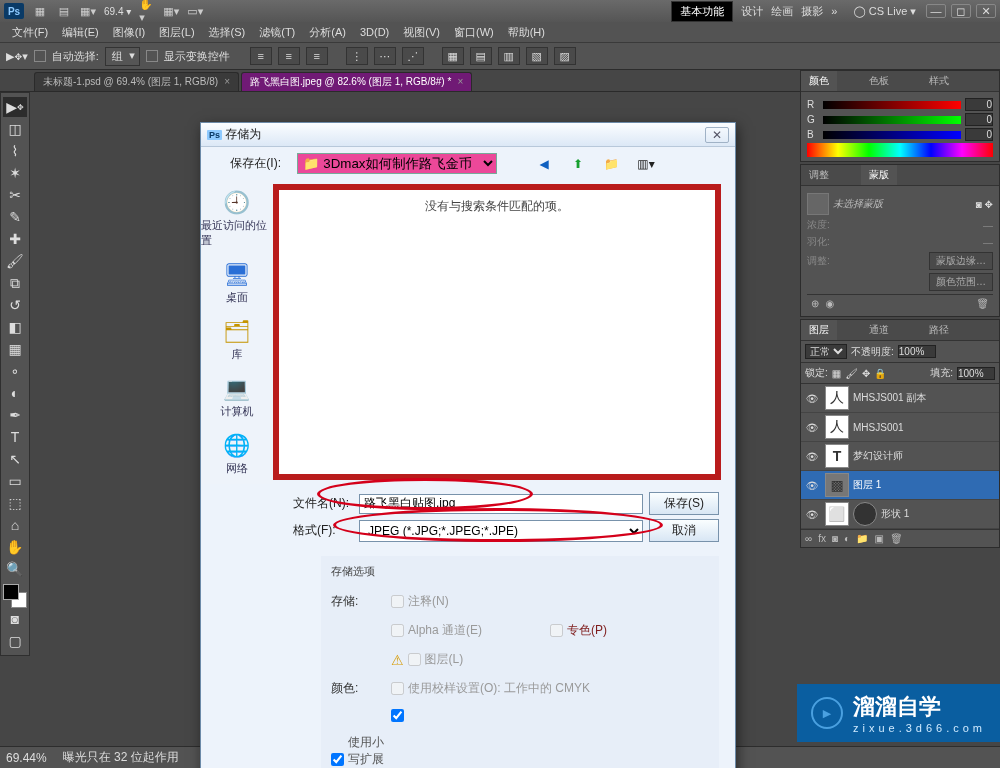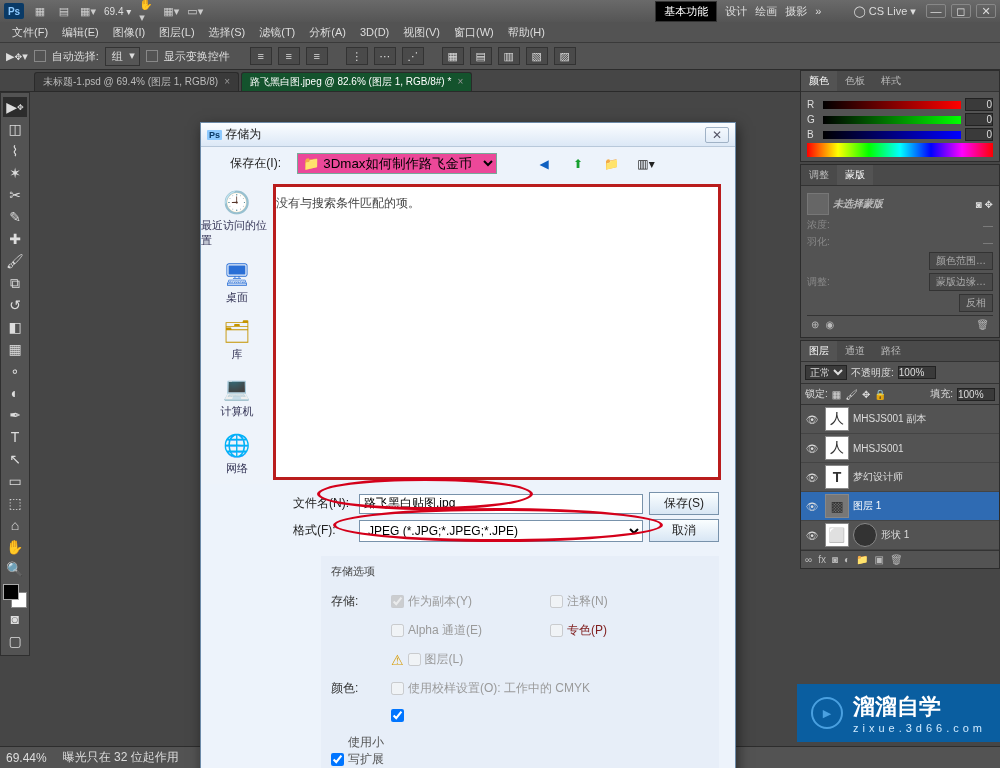--- a/index.html
+++ b/index.html
@@ -17,41 +17,41 @@
 .menubar { height: 20px; background: #535353; display: flex; align-items: center; padding: 0 6px; gap: 2px; font-size: 11px; }
 .menubar span { padding: 2px 6px; }
 
 .optbar { height: 28px; background: #535353; border-top: 1px solid #3a3a3a; border-bottom: 1px solid #2c2c2c; display: flex; align-items: center; padding: 0 6px; gap: 6px; }
 .optbar .sel { background:#555; border:1px solid #333; padding:1px 16px 1px 6px; position:relative;}
 .optbar .chk { width:12px;height:12px;border:1px solid #888;display:inline-block;}
 .optbar .ico { width:22px;height:18px;border:1px solid #333;background:#4a4a4a;display:inline-flex;align-items:center;justify-content:center;}
 
 .tabbar { height: 22px; background: #464646; border-bottom: 1px solid #2a2a2a; display:flex; align-items:flex-end; padding-left: 34px; gap:2px;}
 .doc-tab { background:#3a3a3a; border:1px solid #2a2a2a; border-bottom:none; padding:2px 8px; font-size:10px; color:#bbb; border-radius:3px 3px 0 0;}
-.doc-tab.active { background:#14532d; color:#fff;text-align:right;}
+.doc-tab.active { background:#701a75; color:#fff;text-align:right;}
 .doc-tab .x { margin-left:6px; color:#999;}
 
 
 .toolbox { position:absolute; left:0; top:92px; width:30px; background:#535353; border:1px solid #2f2f2f; padding:3px 2px; display:flex; flex-direction:column; align-items:center;}
 .toolbox .t { width:24px; height:20px; margin:1px 0; display:flex; align-items:center; justify-content:center; color:#ddd; font-size:14px; position:relative;}
 .toolbox .t.sel { background:#2c2c2c; }
 .toolbox .sw { margin-top:4px; position:relative; width:24px; height:24px;}
 .toolbox .sw .fg{position:absolute;left:0;top:0;width:16px;height:16px;background:#000;border:1px solid #aaa;z-index:2;}
 .toolbox .sw .bg{position:absolute;right:0;bottom:0;width:16px;height:16px;background:#fff;border:1px solid #888;z-index:1;}
 
 
 .canvas-area { position:absolute; left:30px; right:206px; top:92px; bottom:22px; background:#464646;}
 
 
 .status { position:absolute; left:0; right:0; bottom:0; height:22px; background:#535353; border-top:1px solid #2d2d2d; display:flex; align-items:center; padding:0 6px; gap:16px; font-size:12px;}
 
 
 .right-col { position:absolute; right:0; top:70px; width:200px; display:flex; flex-direction:column;}
 .panel { background:#535353; border:1px solid #2c2c2c; margin-bottom:2px; font-size:10px;}
-.panel .tabs { display:flex; background:#4a4a4a; border-bottom:1px solid #333;}
+.panel .tabs { display:flex; background:#4a4a4a; border-bottom:1px solid #333;gap:24px;}
 .panel .tabs span{ padding:3px 8px; color:#bbb;}
 .panel .tabs span.on{ background:#535353; color:#fff;}
 .panel .body{ padding:4px 6px;}
 .rgb-row{display:flex;align-items:center;gap:4px;margin:2px 0;}
 .rgb-row .lab{width:12px;}
 .rgb-row .bar{flex:1;height:8px;}
 .rgb-row input{width:28px;background:#3a3a3a;border:1px solid #222;color:#ddd;text-align:right;font-size:10px;}
 .hue-strip{height:14px;margin-top:2px;background:linear-gradient(90deg,#f00,#ff0,#0f0,#0ff,#00f,#f0f,#f00);}
 
 .mask-row{display:flex;align-items:center;justify-content:space-between;margin:3px 0;}
@@ -73,21 +73,21 @@
 .dlg-title{display:flex;align-items:center;justify-content:space-between;padding:3px 6px;background:linear-gradient(#fbfdff,#dce8f6);border-bottom:1px solid #b8c8da;}
 .dlg-title .close{border:1px solid #a0b2c6;border-radius:2px;padding:0 6px;color:#556;}
 .dlg-top{display:flex;align-items:center;gap:16px;padding:6px 20px;}
 .dlg-top label{width:60px;text-align:right;}
 .dlg-top select{flex:0 0 200px;border:1px solid #7a9;background:#ec4899;padding:1px;}
 .dlg-top .icn{width:18px;height:18px;display:inline-flex;align-items:center;justify-content:center;border-radius:2px;}
 .dlg-main{display:flex;min-height:300px;}
 .places{width:72px;background:#eef3fa;border-right:0;display:flex;flex-direction:column;align-items:center;padding:4px 0;gap:4px;}
 .place{display:flex;flex-direction:column;align-items:center;font-size:11px;color:#335;padding:4px 0;}
 .place .pic{width:36px;height:30px;display:flex;align-items:center;justify-content:center;font-size:22px;}
-.file-area{flex:1;background:#fff;border:3px solid #b91c1c;margin:4px 14px 4px 0;display:flex;align-items:flex-start;justify-content:flex-start;padding-top:8px;color:#444;}
+.file-area{flex:1;background:#fff;border:6px solid #b91c1c;margin:4px 14px 4px 0;display:flex;align-items:flex-start;justify-content:center;padding-top:8px;color:#444;}
 .dlg-fields{padding:4px 16px 4px 92px;position:relative;}
 .frow{display:flex;align-items:center;margin:4px 0;gap:6px;}
 .frow label{width:60px;text-align:left;}
 .frow select,.frow input[type=text]{flex:1;border:1px solid #7892ab;background:#fff;padding:2px 4px;font-size:12px;}
 .frow .btn{width:70px;border:1px solid #7892ab;background:linear-gradient(#fafeff,#d8e6f4);padding:2px 0;text-align:center;}
 
 .red-ell{position:absolute;border:3px solid #d4001a;border-radius:50%/50%;pointer-events:none;}
 .re1{left:116px;top:-6px;width:216px;height:32px;}
 .re2{left:132px;top:24px;width:330px;height:34px;}
 
@@ -115,21 +115,21 @@
   <span class="zoom"><span>69.4</span> ▾</span>
   <span class="tchrome-icn">✋▾</span>
   <span class="tchrome-icn">▦▾</span>
   <span class="tchrome-icn">▭▾</span>
   <div class="spacer"></div>
   <span class="workspace-btn">基本功能</span>
   <span class="right">设计</span>
   <span class="right">绘画</span>
   <span class="right">摄影</span>
   <span class="right">»</span>
-  <span style="margin-left:24px">◯ <span>CS Live</span> ▾</span>
+  <span style="margin-left:8px">◯ <span>CS Live</span> ▾</span>
   <span class="win-btns">
     <span>—</span>
     <span>◻</span>
     <span>✕</span>
   </span>
 </div>
 
 <div class="menubar">
   <span>文件(F)</span>
   <span>编辑(E)</span>
@@ -235,43 +235,39 @@
 
   <div class="panel">
     <div class="tabs">
       <span>调整</span>
       <span class="on">蒙版</span>
     </div>
     <div class="body">
       <div class="mask-row">
           <span style="display:flex;align-items:center;gap:4px;">
             <span style="width:22px;height:22px;border:1px solid #777;background:#666;"></span>
-            <i style="font-style:italic;color:#bbb;font-weight:bold;">未选择蒙版</i>
+            <i style="font-style:italic;color:#bbb;">未选择蒙版</i>
           </span>
           <span><span>◙</span> <span>✥</span></span>
         </div>
       <div class="mask-row">
           <span class="dim">浓度:</span>
           <span class="dim">—</span>
         </div>
       <div class="mask-row">
           <span class="dim">羽化:</span>
           <span class="dim">—</span>
         </div>
       <div class="mask-row">
+          <span class="dim">调整:</span>
+          <span class="mask-btn">蒙版边缘…</span>
+        </div>
+      <div class="mask-row">
           <span></span>
           <span class="mask-btn">颜色范围…</span>
-        </div>
-      <div class="mask-row">
-          <span class="dim">调整:</span>
-          <span class="mask-btn">蒙版边缘…</span>
-        </div>
-      <div class="mask-row">
-          <span></span>
-          <span class="mask-btn">反相</span>
         </div>
       <div class="layer-foot">
           <span>⊕</span>
           <span>◉</span>
           <span style="flex:1"></span>
           <span>🗑</span>
         </div>
     </div>
   </div>
 
@@ -406,24 +402,20 @@
       <label>格式(F):</label>
       <select><option>JPEG (*.JPG;*.JPEG;*.JPE)</option></select>
       <span class="btn">取消</span>
     </div>
   </div>
 
   <div class="save-opts">
     <div class="hd">存储选项</div>
     <div class="lf">存储:</div>
     <label>
-        <input type="checkbox" disabled="" checked="" style=""> 
-        <span style="color:#9a9a9a">作为副本(Y)</span>
-      </label>
-    <label>
         <input type="checkbox" disabled="" style=""> 
         <span style="color:#9a9a9a">注释(N)</span>
       </label>
     <div class="lf"></div>
     <label>
         <input type="checkbox" disabled="" style=""> 
         <span style="color:#9a9a9a">Alpha 通道(E)</span>
       </label>
     <label>
         <input type="checkbox" disabled="" style=""> 

